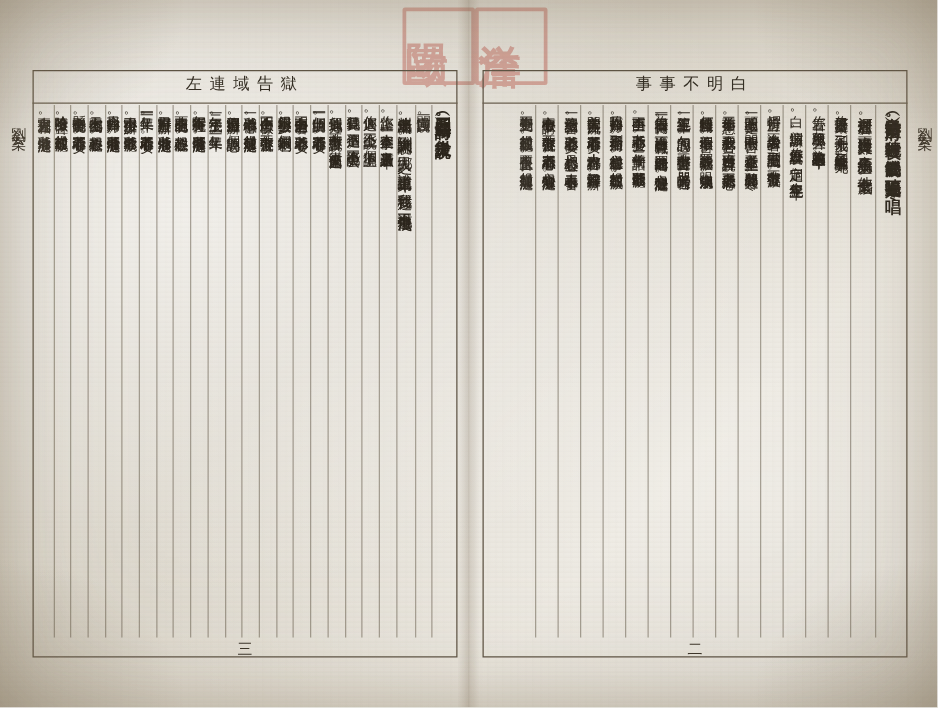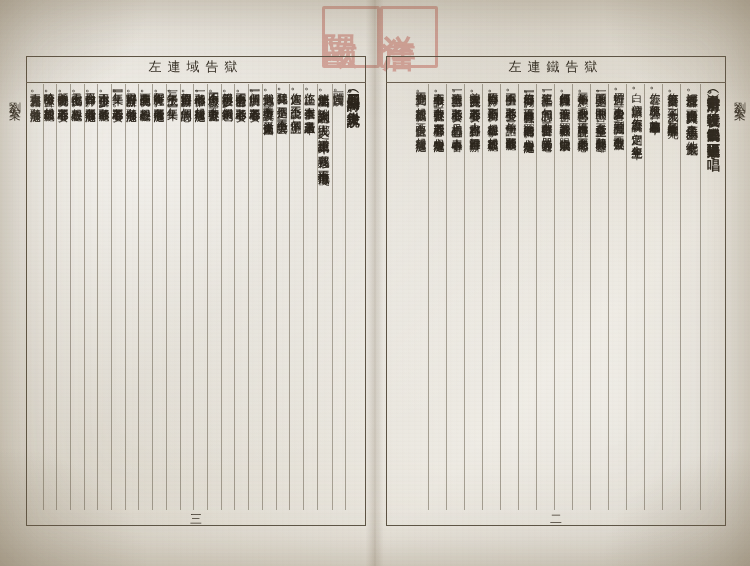--- a/index.html
+++ b/index.html
@@ -190,21 +190,21 @@
   <div class="seal">
     <div class="sq s1"></div>
     <div class="sq s2"></div>
     <div class="g g1">歐陽</div>
     <div class="g g2">詹洋</div>
   </div>
 
   <div class="half right">
     <div class="frame outer"></div>
     <div class="header-band">
-      <div class="running-title">左連鐵告獄</div>
+      <div class="running-title">事事不明白</div>
     </div>
     <div class="cols">
       <div class="col title-col">（白）本堂了濟南府。曉行夜過。饑餐渴飲。曉下揚過寒。唱。</div>
       <div class="col big">河裡庄老爺看。兩邊百姓受災難。金魚子石馬齒子。他有一女十七歲。</div>
       <div class="col">你看打了上樂器。到了十九十歲。到了年位纔拿有紅的十九。</div>
       <div class="col">你看。忽然跪下一聲哭。說為的有那頭三十年。</div>
       <div class="col">白。這個該辦。你看怎麼說。一一定定個。今年年紀五十三。</div>
       <div class="col">帽子府行。不論老少一般看。到了城上有三間。不敢聲言淚不乾。</div>
       <div class="col">上頭一間不敢走。中間一間不敢言。老爺正在堂上坐。忽聽門外哭聲寒。</div>
       <div class="col">三十年前不如意。我今不敢把心言。兩邊百姓齊聲說。老爺不要把心擔。</div>

